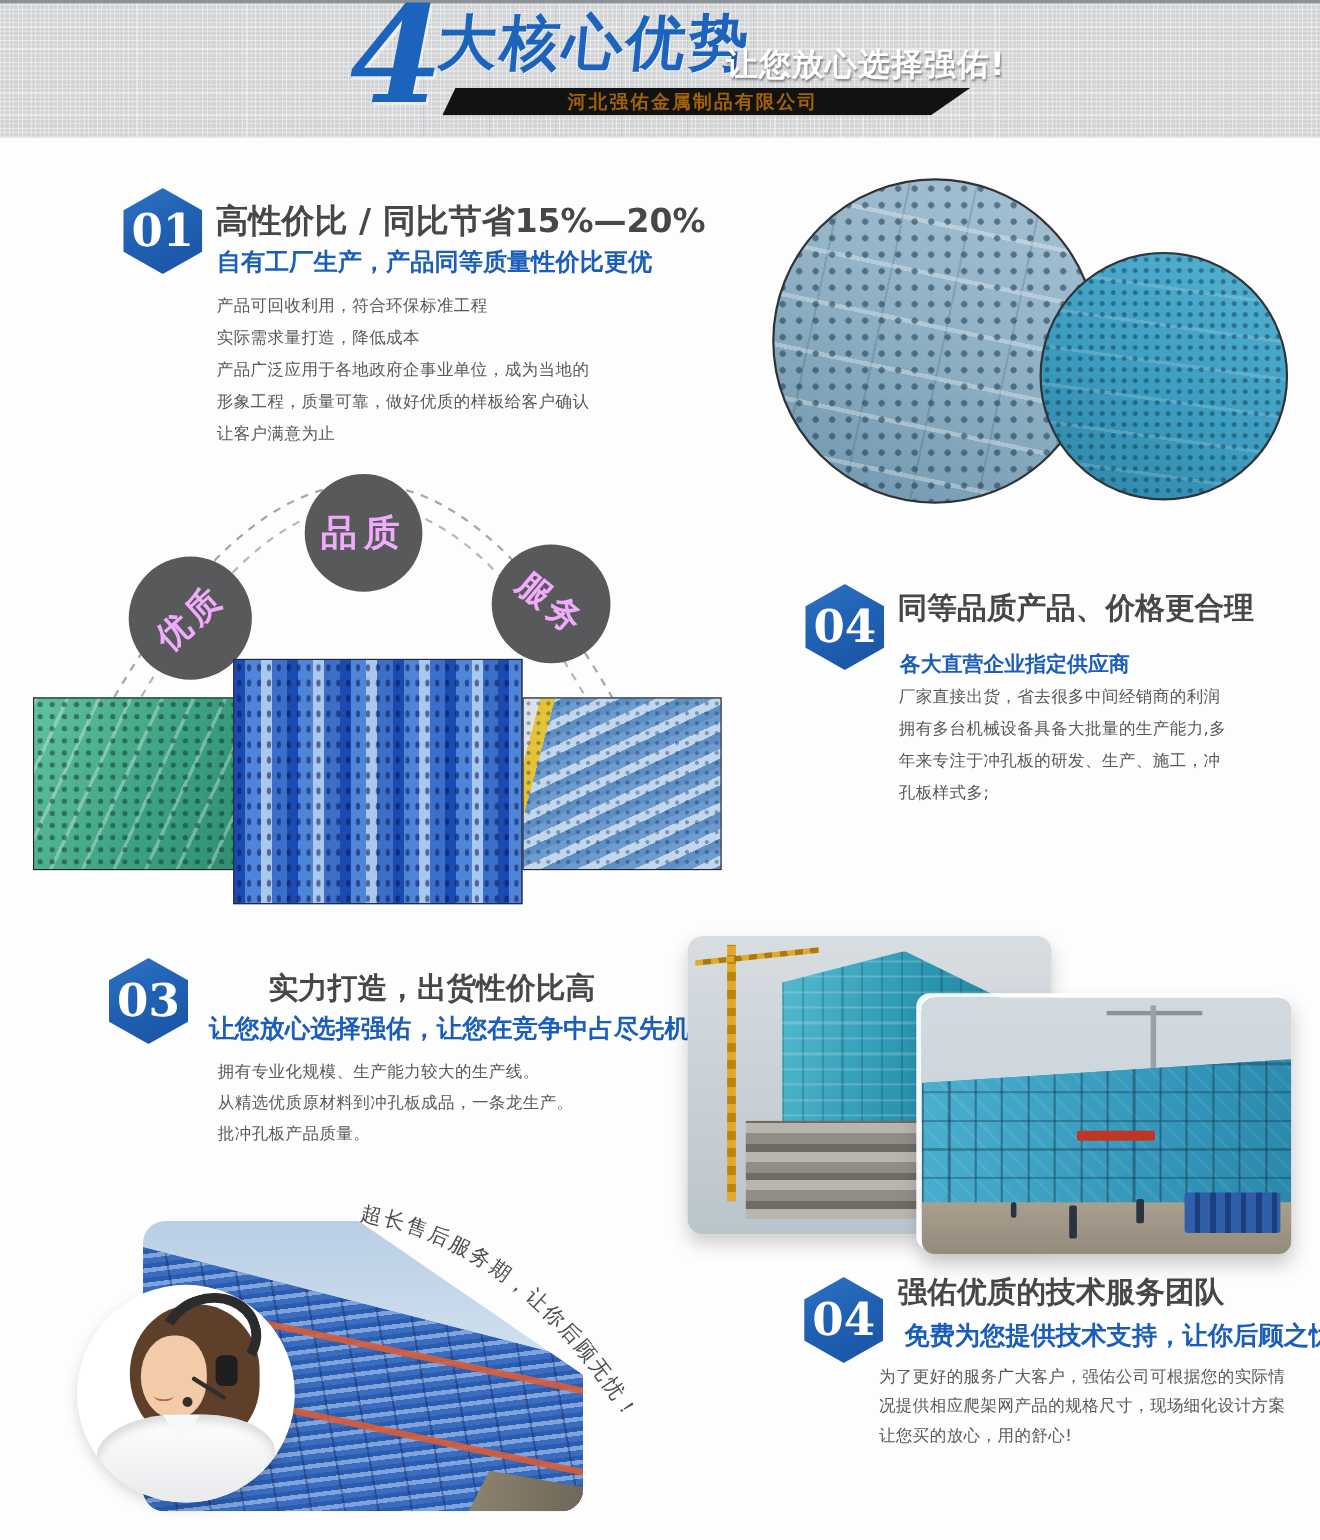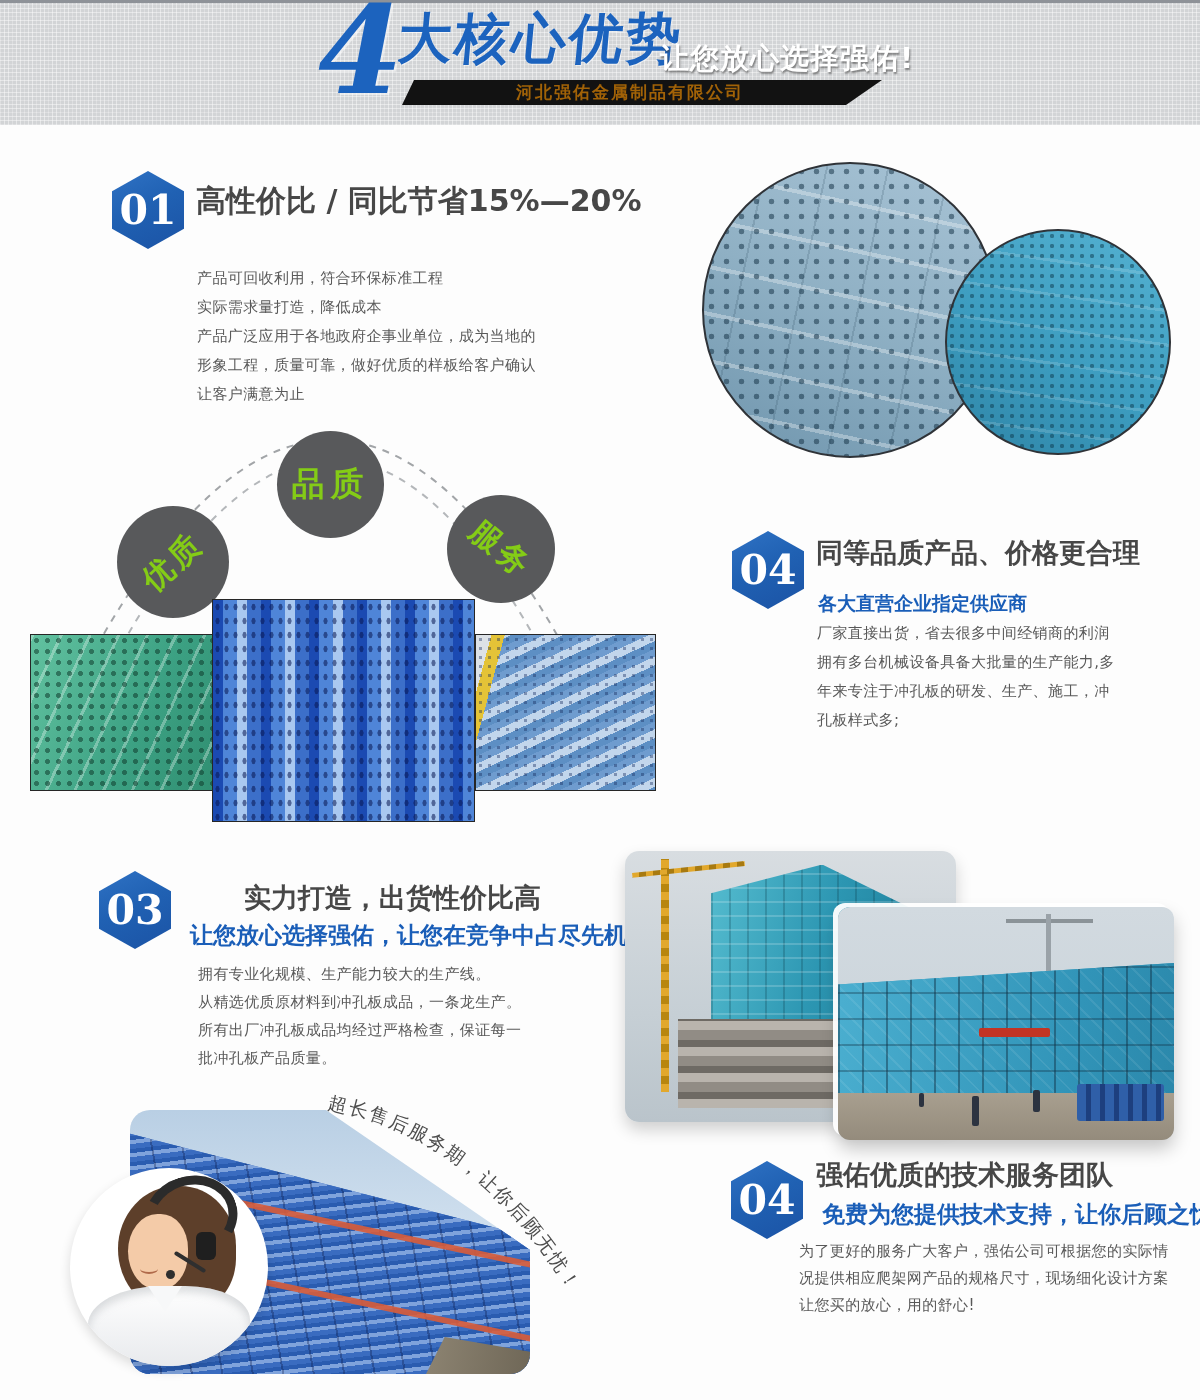--- a/index.html
+++ b/index.html
@@ -56,21 +56,21 @@
   .st4{left:822px;top:1199px;font-size:23px;}
 
   .body-txt{position:absolute;color:#595959;font-size:15px;letter-spacing:.4px;}
   .b1{left:197px;top:264px;line-height:29px;}
   .b2{left:817px;top:619px;line-height:29px;}
   .b3{left:198px;top:960px;line-height:28px;}
   .b4{left:799px;top:1238px;line-height:27px;}
 
   
   .arc-svg{position:absolute;left:70px;top:200px;width:520px;height:480px;z-index:1;}
-  .vcircle{position:absolute;border-radius:50%;background:#58595b;color:#84cc16;font-weight:bold;
+  .vcircle{position:absolute;border-radius:50%;background:#58595b;color:#f0abfc;font-weight:bold;
     display:flex;align-items:center;justify-content:center;z-index:2;}
   .vc-left{left:117px;top:506px;width:112px;height:112px;font-size:31px;}
   .vc-left span{transform:rotate(-42deg);letter-spacing:4px;}
   .vc-mid{left:277px;top:431px;width:107px;height:107px;font-size:33px;}
   .vc-mid span{letter-spacing:6px;}
   .vc-right{left:447px;top:495px;width:108px;height:108px;font-size:31px;}
   .vc-right span{transform:rotate(40deg);letter-spacing:4px;}
 
   
   .pimg{position:absolute;border:1px solid #262626;box-sizing:border-box;}
@@ -210,20 +210,21 @@
     <div class="hero-tagline">让您放心选择强佑!</div>
     <div class="ribbon">
       <span>河北强佑金属制品有限公司</span>
     </div>
   </div>
 
   <div class="hex hex1">
     <span>01</span>
   </div>
   <h2 class="t sans t1">高性价比 / 同比节省15%—20%</h2>
+  <h3 class="st st1">自有工厂生产，产品同等质量性价比更优</h3>
   <div class="body-txt b1">
     <div>产品可回收利用，符合环保标准工程</div>
     <div>实际需求量打造，降低成本</div>
     <div>产品广泛应用于各地政府企事业单位，成为当地的</div>
     <div>形象工程，质量可靠，做好优质的样板给客户确认</div>
     <div>让客户满意为止</div>
   </div>
 
   <div class="circ circ-big"></div>
   <div class="circ circ-small"></div>
@@ -259,21 +260,20 @@
   </div>
 
   <div class="hex hex3">
     <span>03</span>
   </div>
   <h2 class="t serif t3">实力打造，出货性价比高</h2>
   <h3 class="st st3">让您放心选择强佑，让您在竞争中占尽先机</h3>
   <div class="body-txt b3">
     <div>拥有专业化规模、生产能力较大的生产线。</div>
     <div>从精选优质原材料到冲孔板成品，一条龙生产。</div>
-    <div>所有出厂冲孔板成品均经过严格检查，保证每一</div>
     <div>批冲孔板产品质量。</div>
   </div>
 
   <div class="photo photo-back">
     <div class="pb-crane"></div>
     <div class="pb-boom"></div>
     <div class="pb-building"></div>
     <div class="pb-floors"></div>
   </div>
   <div class="photo photo-front">

